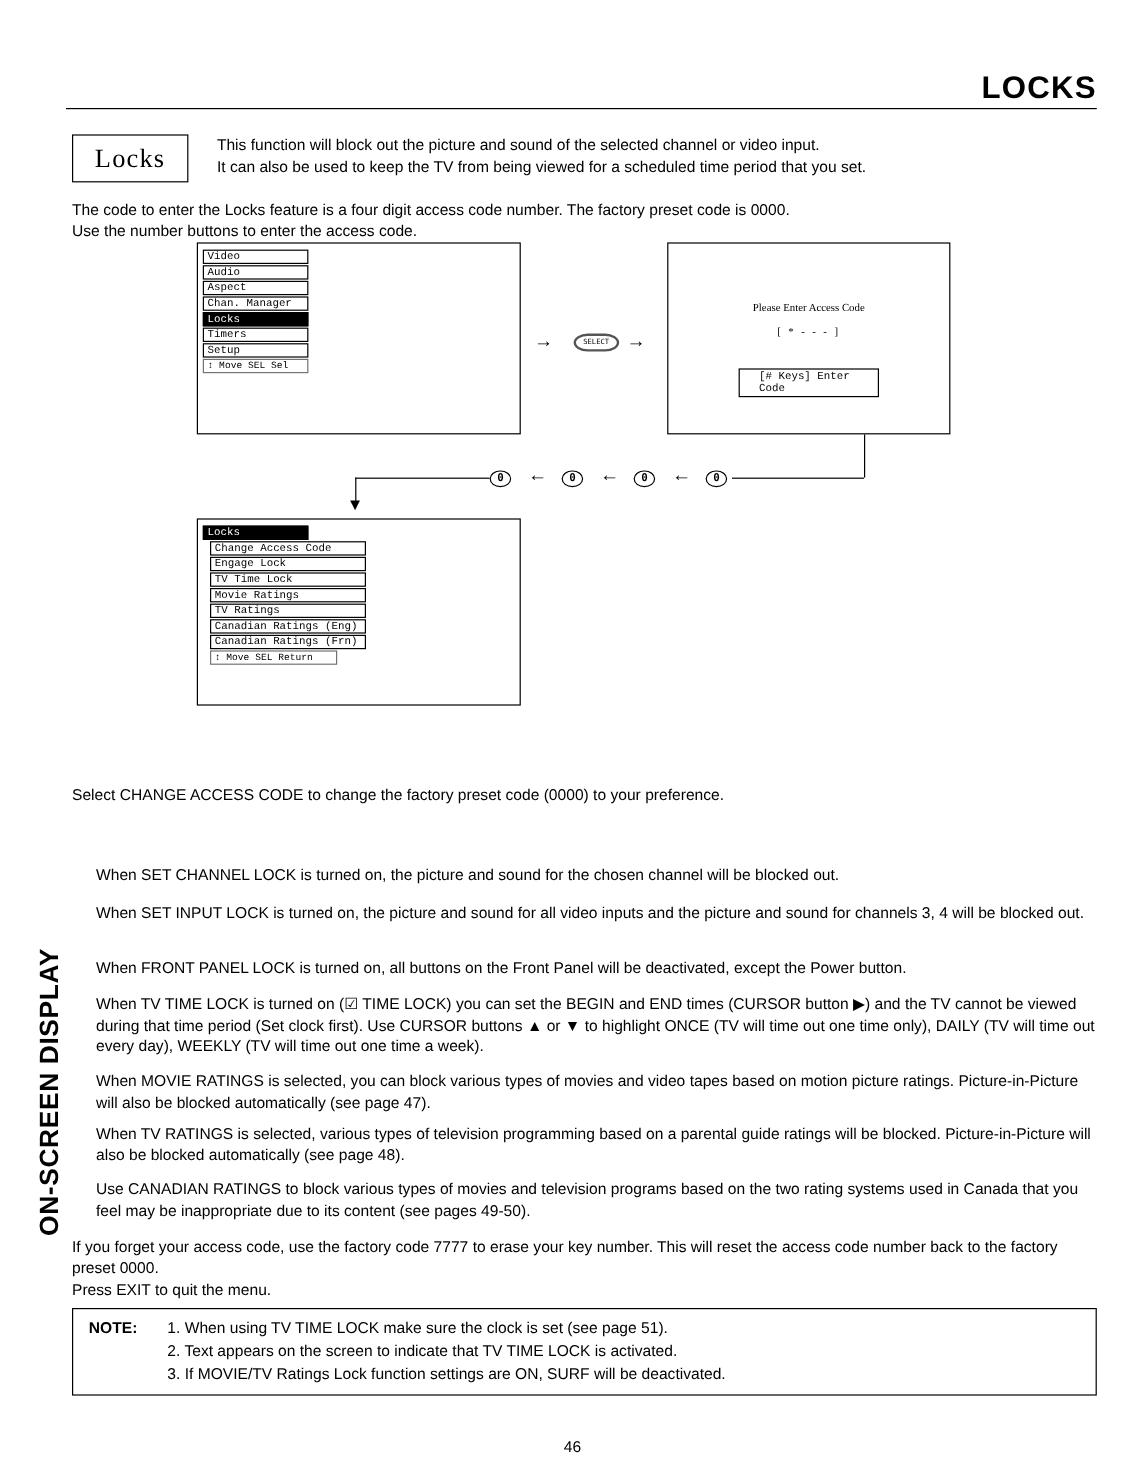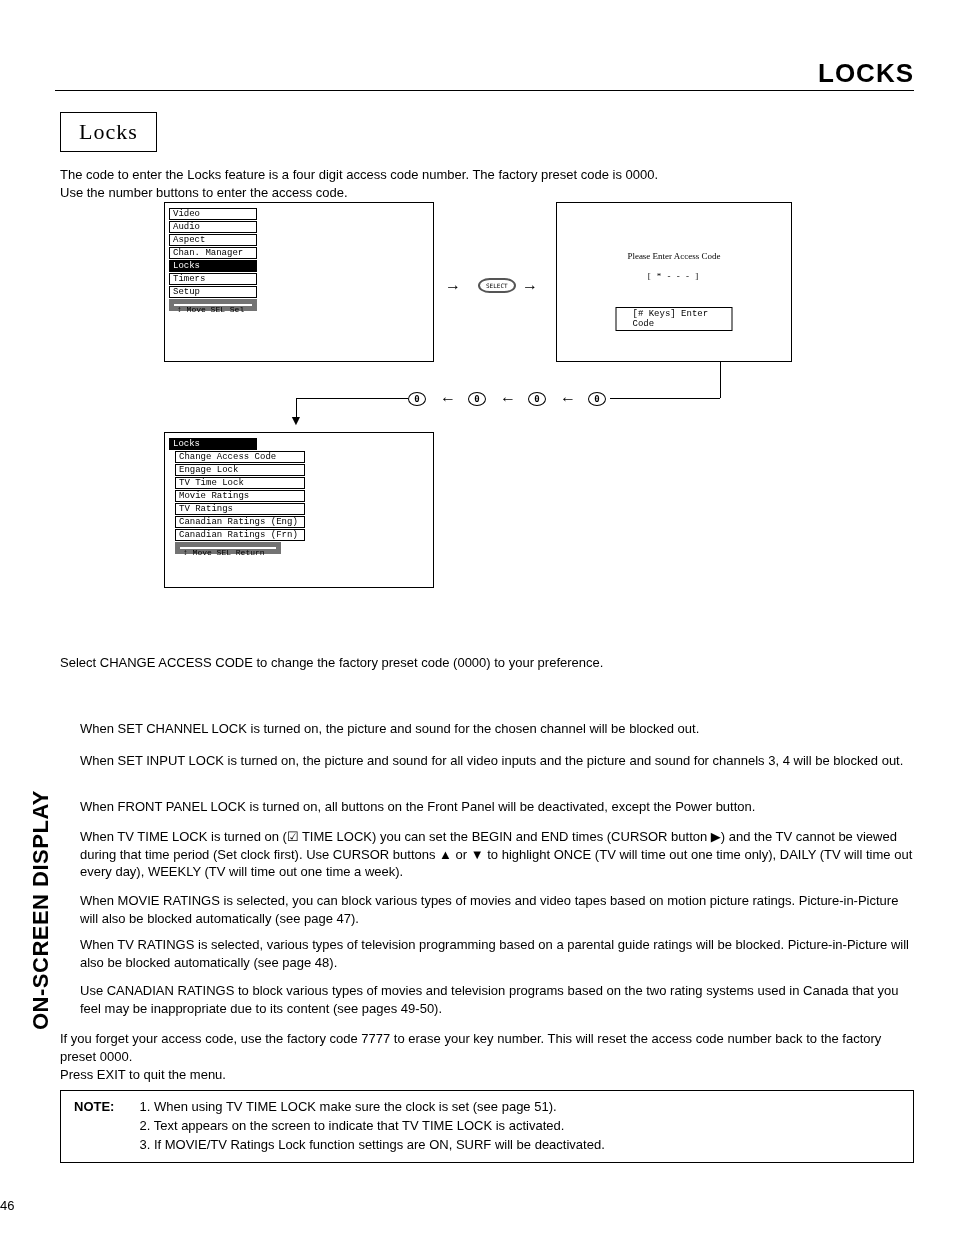--- a/index.html
+++ b/index.html
@@ -80,21 +80,21 @@
     padding: 0 3px;
     height: 12px;
     line-height: 11px;
     position: relative;
     white-space: nowrap;
   }
   .osd-row.sel { background: #000; color: #fff; }
   .osd-hint {
     font-family: "Courier New", monospace;
     font-size: 8px;
-    border: 5px solid #737373;
+    border: 1px solid #737373;
     margin: 1px 4px;
     padding: 0 3px;
     height: 12px;
     line-height: 11px;
   }
   .arrow { position: absolute; font-size: 16px; }
   .select-btn {
     position: absolute;
     border: 2px solid #555;
     border-radius: 50%/80%;
@@ -111,20 +111,21 @@
     font-size: 9px;
     font-weight: bold;
     text-align: center;
     line-height: 12px;
     font-family: monospace;
   }
   .page-num {
     position: absolute;
     bottom: 22px;
     left: 0; right: 0;
+    text-align: center;
     font-size: 13px;
   }
   .note-box {
     position: absolute;
     border: 1px solid #000;
     padding: 6px 12px;
     font-size: 13px;
     line-height: 1.45;
   }
   .cap-text { font-family: Liberation Serif, serif; font-size: 9px; position: absolute; width: 100%; text-align: center; }
@@ -136,20 +137,24 @@
 
 <div class="page">
 
   <div class="header-title">LOCKS</div>
   <div class="header-rule"></div>
 
   <div class="sidebar-text" style="top:1030px;">ON-SCREEN DISPLAY</div>
 
   <div class="intro-row">
     <div class="section-head">Locks</div>
+    <div class="intro-text">
+      <span>This function will block out the picture and sound of the selected channel or video input.</span><br>
+      <span>It can also be used to keep the TV from being viewed for a scheduled time period that you set.</span>
+    </div>
   </div>
 
   <div class="para" style="top:166px; left:60px;">
     <span>The code to enter the Locks feature is a four digit access code number.  The factory preset code is 0000.</span><br>
     <span>Use the number buttons to enter the access code.</span>
   </div>
 
   <div class="osd-panel osd-menu" style="left:164px; top:202px; width:270px; height:160px; padding-top:4px;">
     <div class="osd-row" style="width:88px;">Video</div>
     <div class="osd-row" style="width:88px;">Audio</div>

